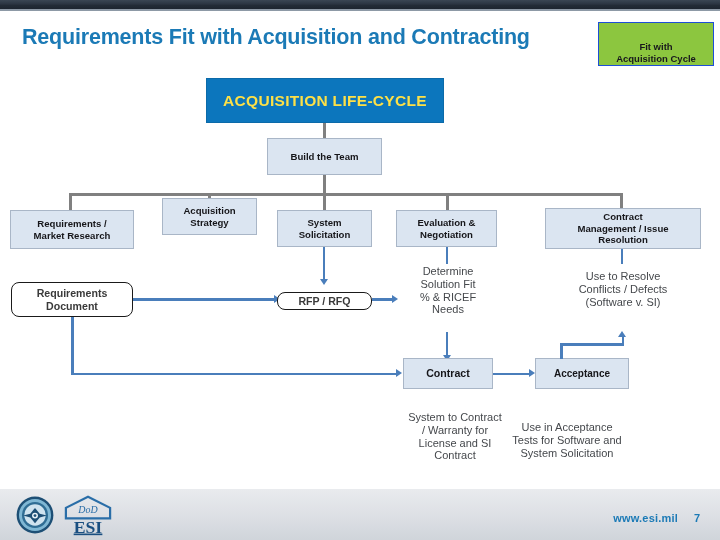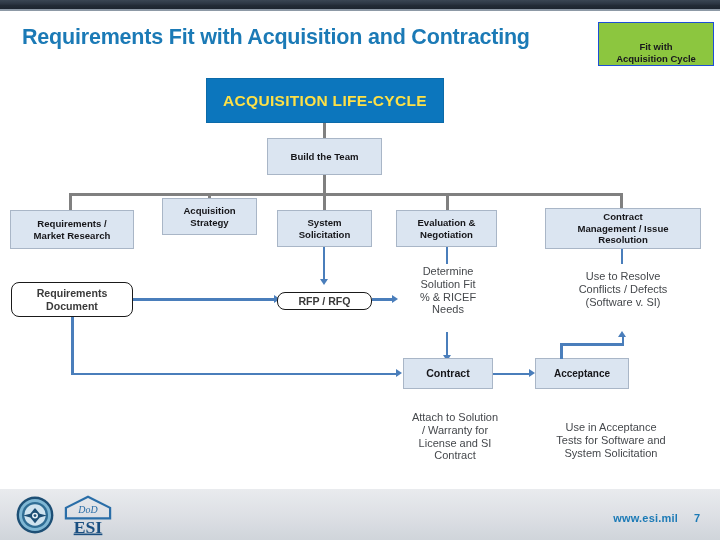--- a/index.html
+++ b/index.html
@@ -223,27 +223,27 @@
   <div class="box box-lite" style="left:535px;top:358px;width:94px;height:31px;">
     <span style="font-size:10px;">Acceptance</span>
   </div>
 
   <div class="ln-b" style="left:560px;top:343px;width:2.5px;height:16px;"></div>
   <div class="ln-b" style="left:560px;top:343px;width:64px;height:2.5px;"></div>
   <div class="ln-b" style="left:621.5px;top:336px;width:2.5px;height:9px;"></div>
   <div class="arrow-up" style="left:618px;top:331px;"></div>
 
   <div class="caption" style="left:391px;top:411px;width:128px;">
-    <span>Attach to Solution</span><br>
+    <span>System to Contract</span><br>
     <span>/ Warranty for</span><br>
     <span>License and SI</span><br>
     <span>Contract</span>
   </div>
 
-  <div class="caption" style="left:532px;top:421px;width:158px;">
+  <div class="caption" style="left:488px;top:421px;width:158px;">
     <span>Use in Acceptance</span><br>
     <span>Tests for Software and</span><br>
     <span>System Solicitation</span>
   </div>
 
   <div class="footer"></div>
 
   <svg class="seal" viewBox="0 0 64 64">
     <circle cx="32" cy="32" r="31" fill="#1d4f75"></circle>
     <circle cx="32" cy="32" r="27" fill="#7fb7d4"></circle>

